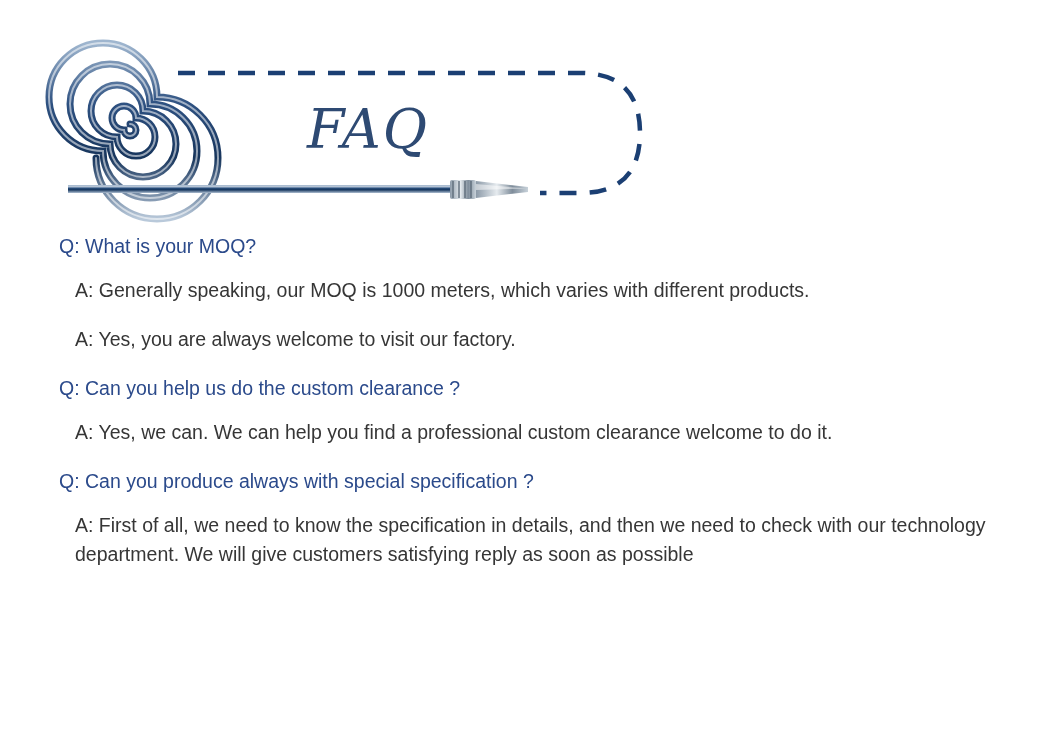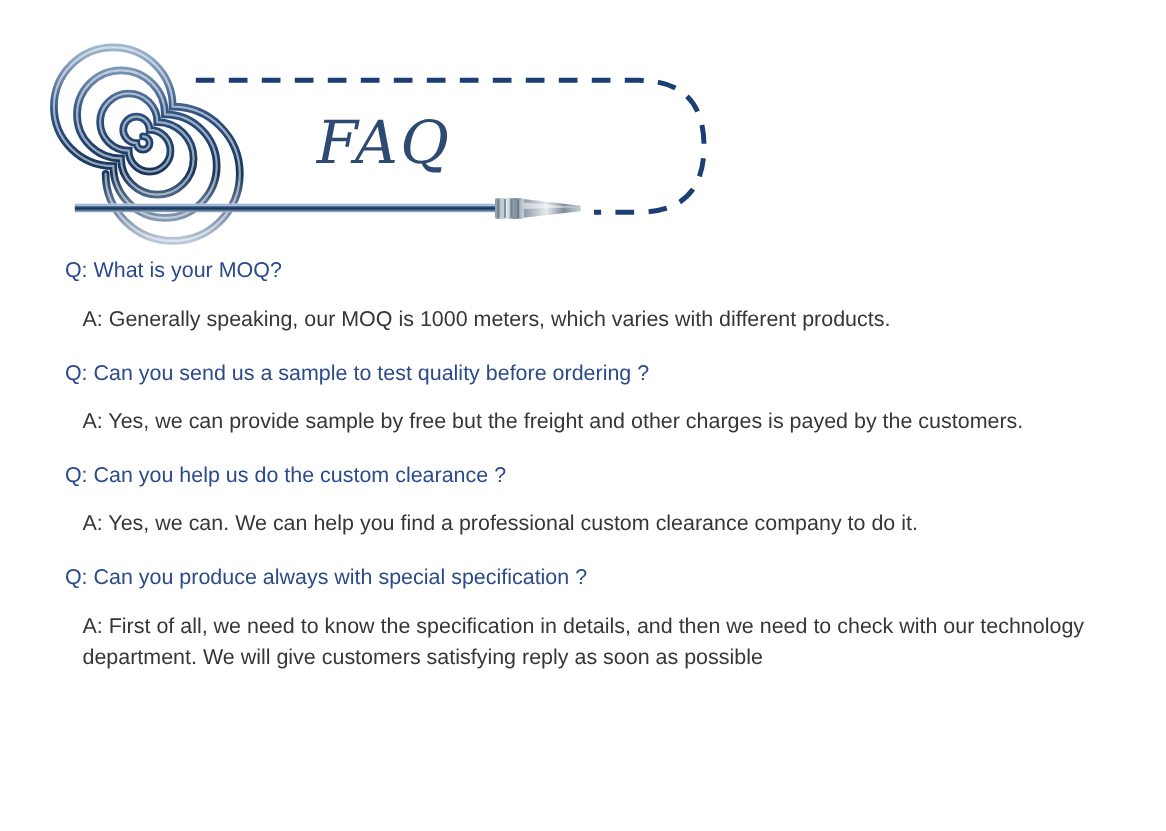--- a/index.html
+++ b/index.html
@@ -24,21 +24,21 @@
   }
 
   .banner-svg {
     position: absolute;
     left: 0;
     top: 0;
   }
 
   .faq-title {
     position: absolute;
-    left: 288px;
+    left: 307px;
     top: 98px;
     font-family: "DejaVu Serif", serif;
     font-style: italic;
     font-size: 54px;
     font-weight: 400;
     letter-spacing: 2px;
     color: #2e4a73;
   }
 
   
@@ -139,30 +139,27 @@
 </div>
 
 <div class="faq-list">
 
   <div class="faq-item">
     <p class="faq-q">Q: What is your MOQ?</p>
     <p class="faq-a">A: Generally speaking, our MOQ is 1000 meters, which varies with different products.</p>
   </div>
 
   <div class="faq-item">
+    <p class="faq-a">A: Yes, you are always welcome to visit our factory.</p>
   </div>
 
-  <div class="faq-item">
-    <p class="faq-q">Q: Can you send us a sample to test quality before ordering ?</p>
-    <p class="faq-a">A: Yes, we can provide sample by free but the freight and other charges is payed by the customers.</p>
-  </div>
 
   <div class="faq-item">
     <p class="faq-q">Q: Can you help us do the custom clearance ?</p>
-    <p class="faq-a">A: Yes, we can. We can help you find a professional custom clearance company to do it.</p>
+    <p class="faq-a">A: Yes, we can. We can help you find a professional custom clearance welcome to do it.</p>
   </div>
 
   <div class="faq-item">
   </div>
 
   <div class="faq-item">
     <p class="faq-q">Q: Can you produce always with special specification ?</p>
     <p class="faq-a">A: First of all, we need to know the specification in details, and then we need to check with our technology department. We will give customers satisfying reply as soon as possible</p>
   </div>
 

